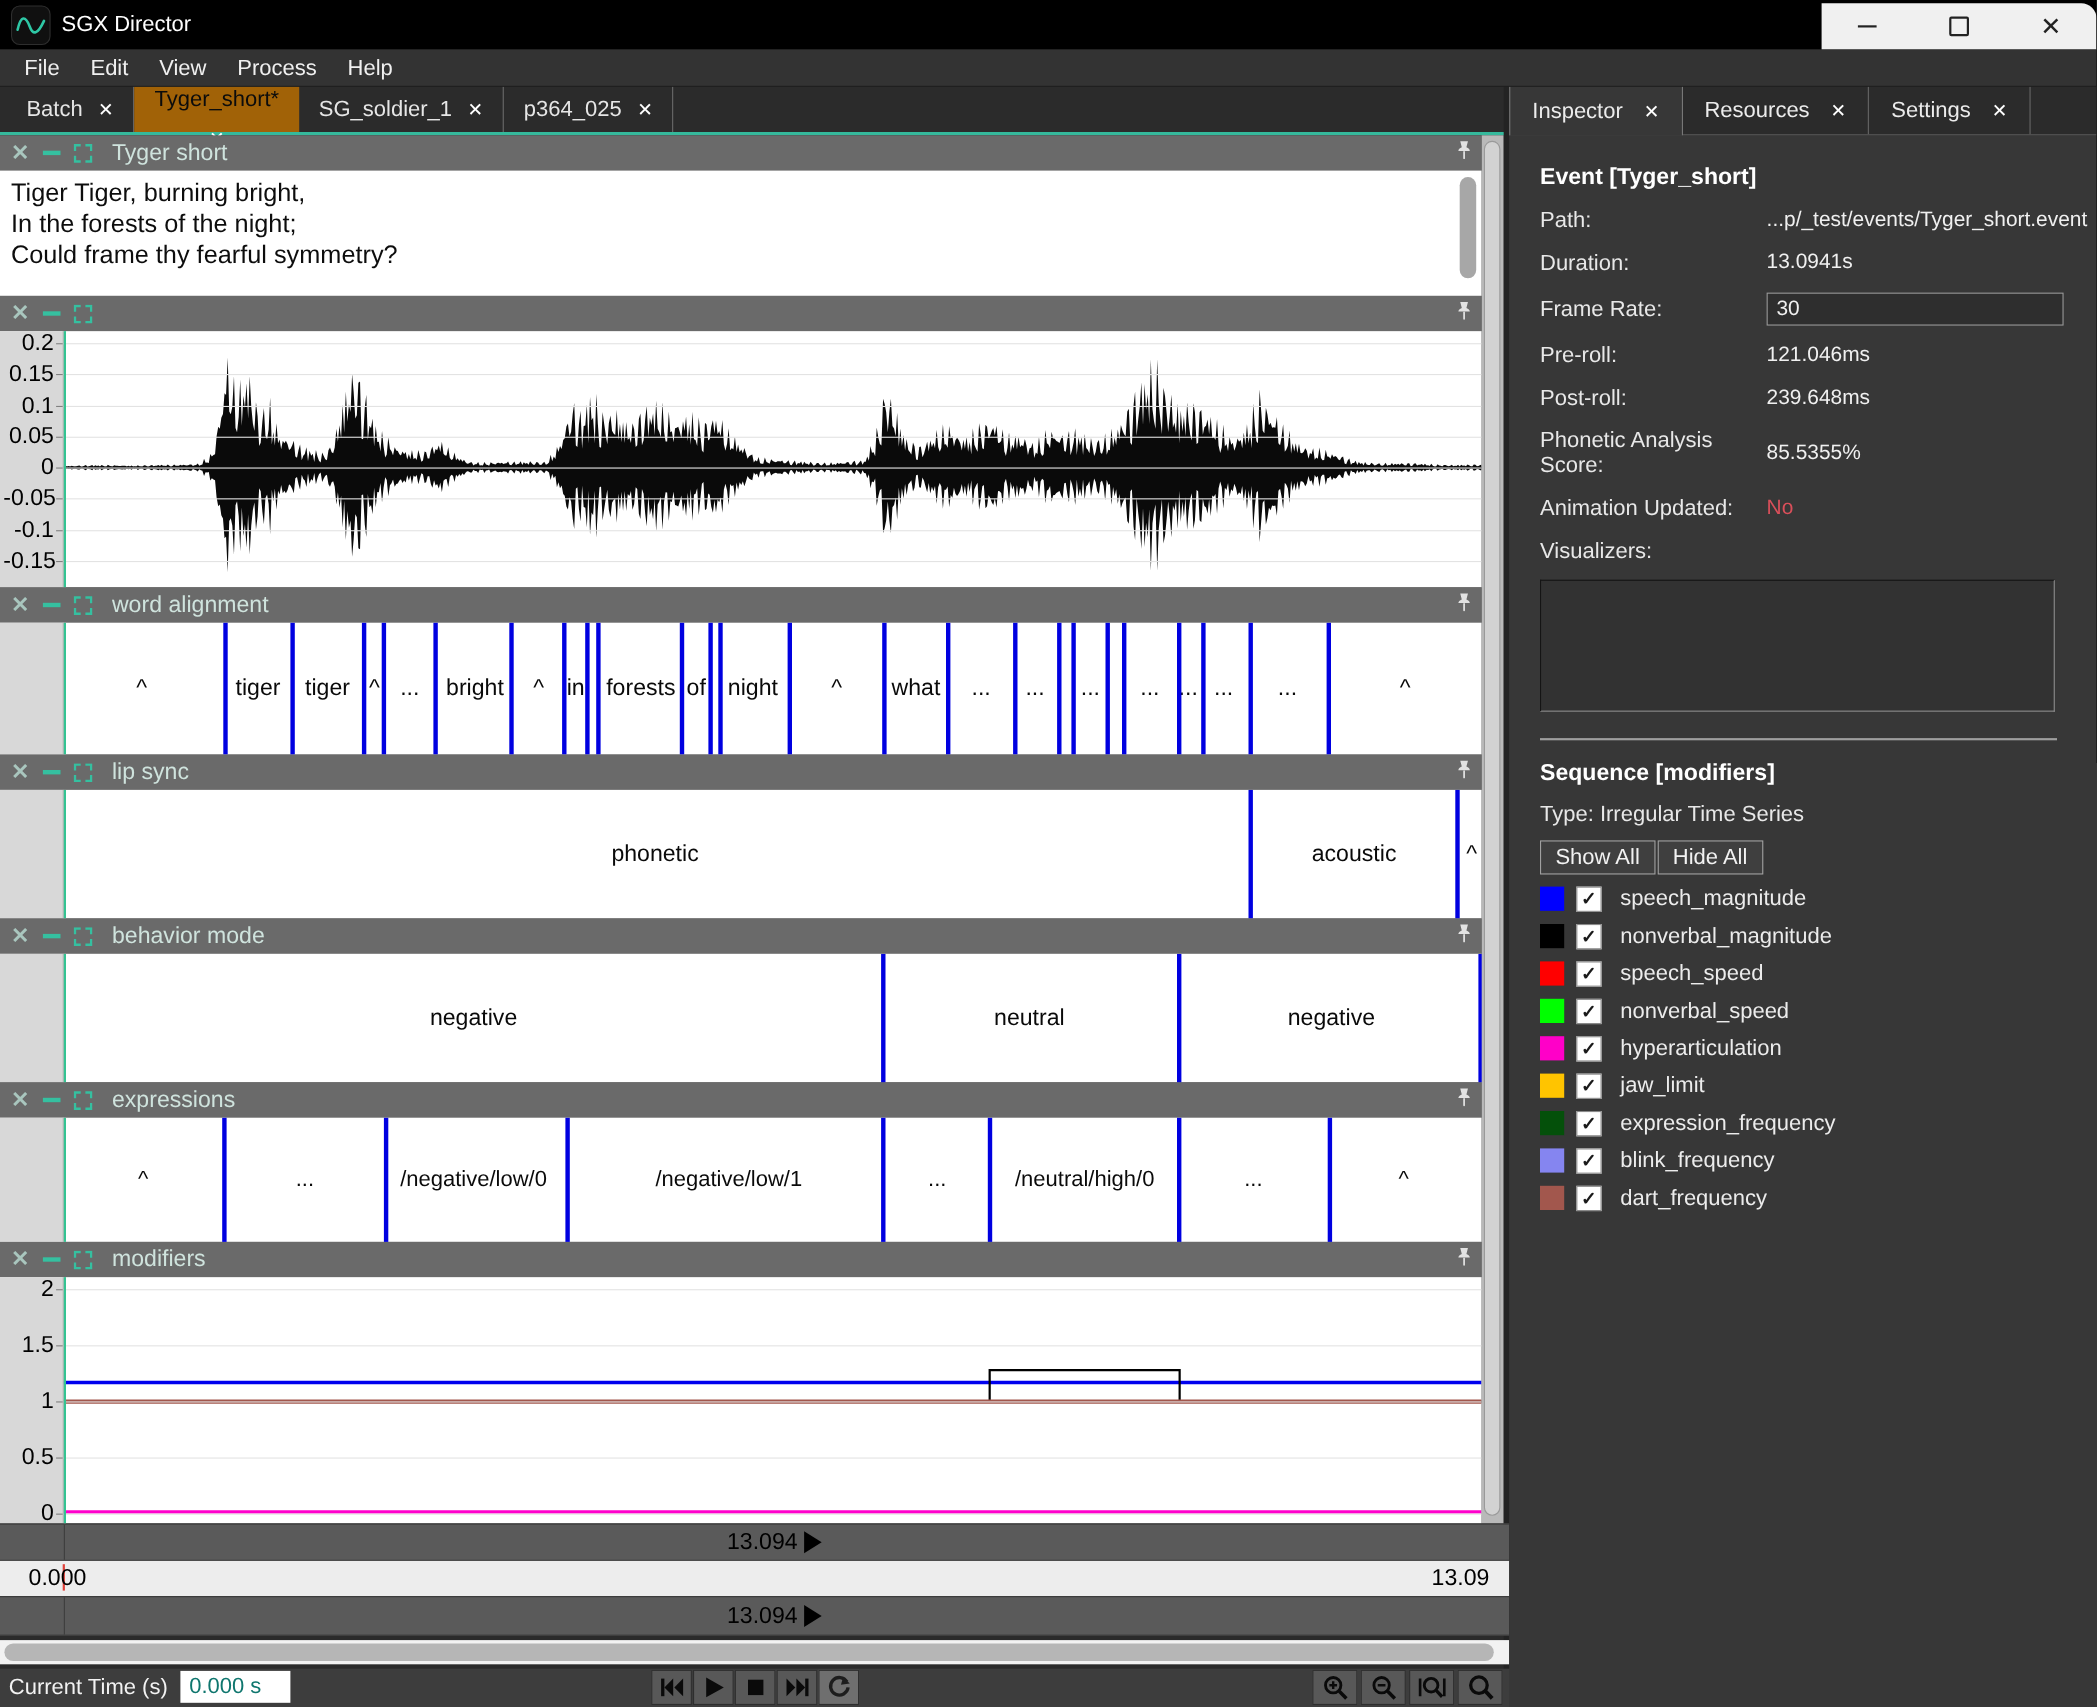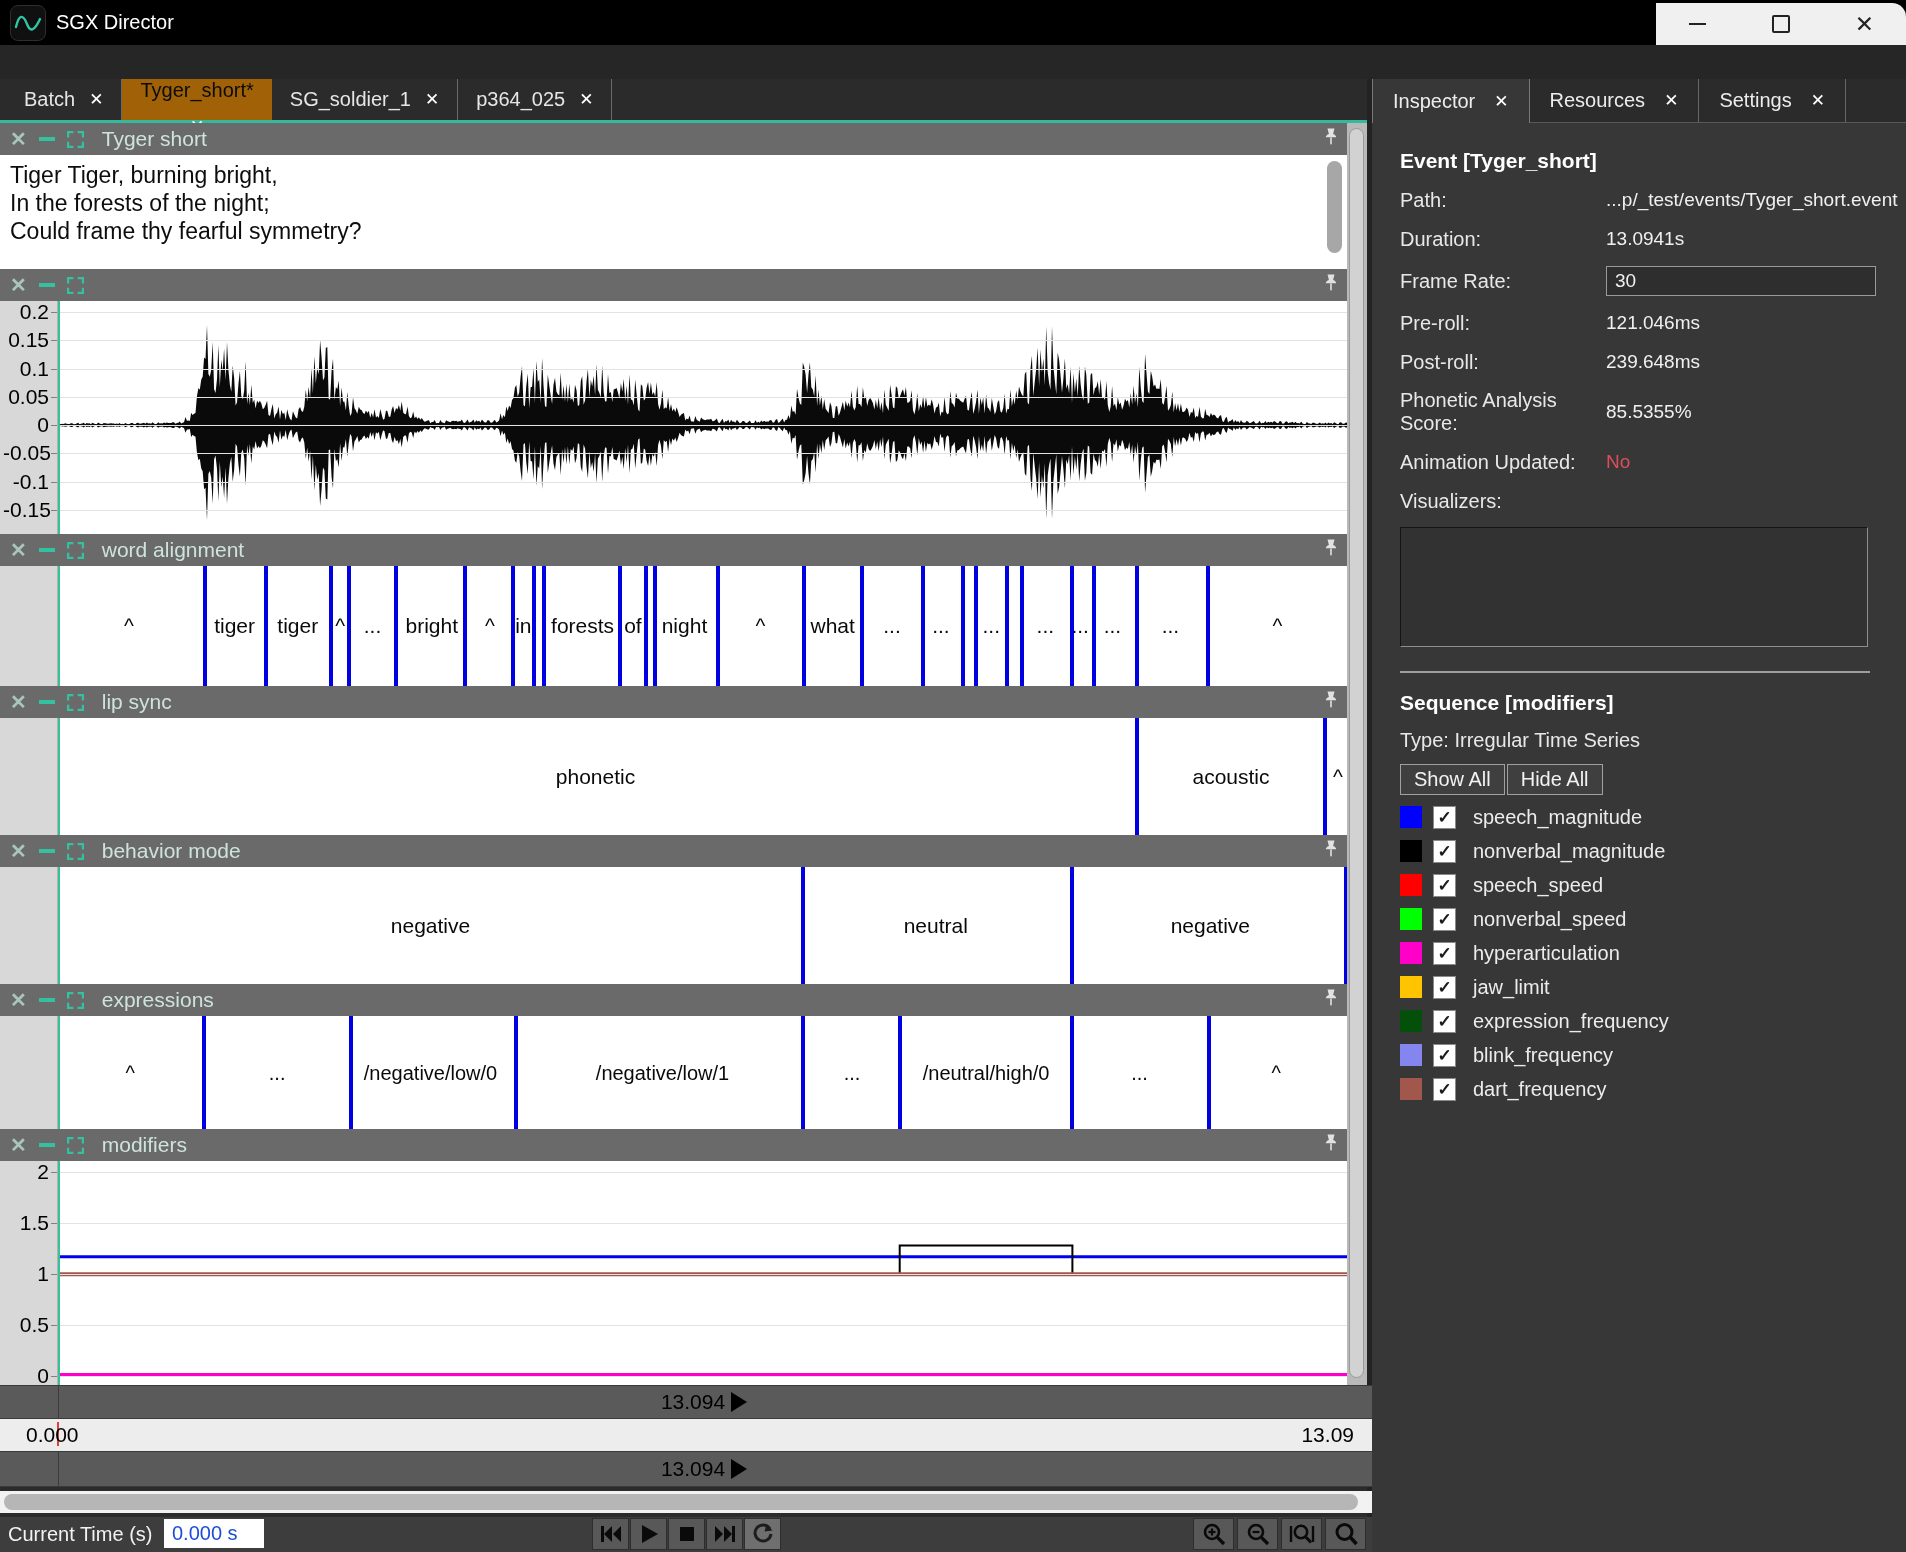--- a/index.html
+++ b/index.html
@@ -60,21 +60,21 @@
   .tri{width:0;height:0;border-left:16px solid #000;border-top:10px solid transparent;border-bottom:10px solid transparent;}
   .svline{position:absolute;left:58px;top:0;width:1px;height:100%;background:#3c3c3c;}
   .rangerow{position:absolute;left:0;width:1372px;height:32px;background:#ededed;}
   .rangerow .s{position:absolute;left:26px;top:4px;font-size:21px;color:#000;}
   .rangerow .e{position:absolute;right:18px;top:4px;font-size:21px;color:#000;}
   .redtick{position:absolute;left:57px;top:3px;width:2px;height:24px;background:#e04038;}
   .hscroll{position:absolute;left:0;width:1372px;height:22px;background:#f2f2f2;}
   .hthumb{position:absolute;left:4px;top:3px;width:1354px;height:16px;background:#b6b6b6;border-radius:8px;}
   .bottombar{position:absolute;left:0;width:1372px;height:35px;background:#3d3d3d;}
   .ct-label{position:absolute;left:8px;top:6px;color:#f2f2f2;font-size:20px;}
-  .ct-box{position:absolute;left:164px;top:2px;width:100px;height:29px;background:#fff;color:#1d4ed8;
+  .ct-box{position:absolute;left:164px;top:2px;width:100px;height:29px;background:#fff;color:#0f766e;
           font-size:20px;line-height:29px;padding-left:8px;box-sizing:border-box;}
   .tbtns{position:absolute;left:592px;top:1px;display:flex;gap:1px;}
   .tbtn{width:37px;height:32px;background:#585858;border:1px solid #2e2e2e;box-sizing:border-box;
         display:flex;align-items:center;justify-content:center;}
   .tbtn.loop{background:#6f6f6f;}
   .zbtns{position:absolute;right:26px;top:1px;display:flex;gap:3px;}
   .zbtn{width:41px;height:32px;background:#585858;border:1px solid #2e2e2e;box-sizing:border-box;
         display:flex;align-items:center;justify-content:center;}
   
   .sidebar{position:absolute;left:1372px;top:79px;width:534px;height:1473px;background:#373737;}
@@ -124,20 +124,27 @@
         </div>
       <div class="wbtn">
           <div class="ico-max"></div>
         </div>
       <div class="wbtn">
           <div class="ico-close">✕</div>
         </div>
     </div>
   </div>
 
+  <div class="menubar" id="menubar">
+      <div class="menu-item">File</div>
+      <div class="menu-item">Edit</div>
+      <div class="menu-item">View</div>
+      <div class="menu-item">Process</div>
+      <div class="menu-item">Help</div>
+    </div>
 
   <div class="main">
     <div class="tabbar" id="tabbar">
         <div class="tab inactive">
           <span>Batch</span>
           <span class="tx">✕</span>
         </div>
         <div class="tab active">
           <span>Tyger_short*</span>
           <span class="tx">✕</span>

